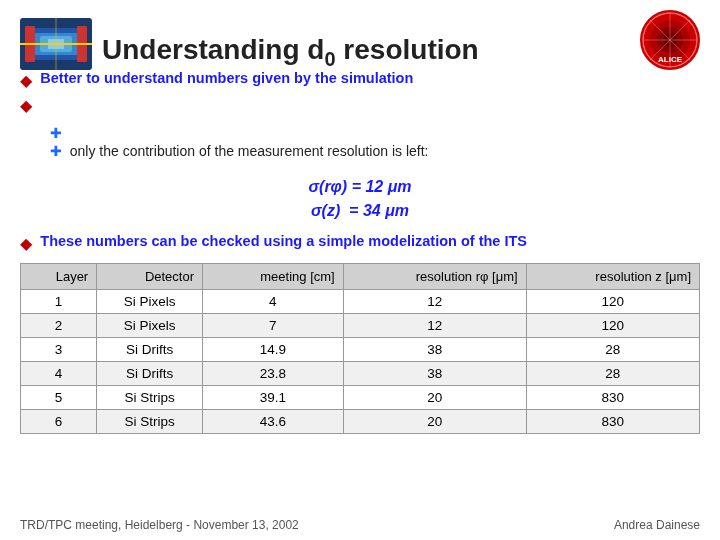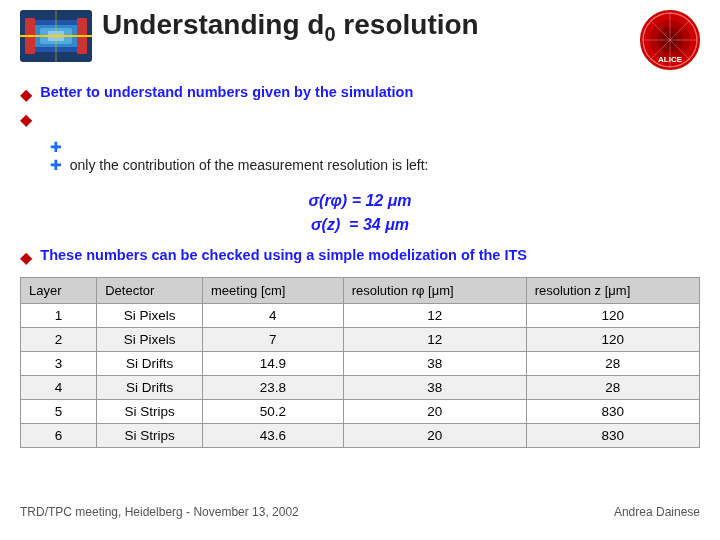--- a/index.html
+++ b/index.html
@@ -16,22 +16,21 @@
     .page {
       width: 720px;
       height: 540px;
       padding: 10px 20px 10px 20px;
       position: relative;
     }
 
     
     .header {
       display: flex;
-      align-items: flex-start;
-      margin-bottom: 14px;
+      align-items: flex-end;
     }
 
     .header-logo-left {
       width: 72px;
       height: 52px;
       margin-right: 10px;
       flex-shrink: 0;
     }
 
     .header-title {
@@ -118,21 +117,21 @@
     .data-table {
       width: 100%;
       border-collapse: collapse;
       font-size: 13.5px;
     }
 
     .data-table th {
       background: #d0d0d0;
       border: 1px solid #999;
       padding: 5px 8px;
-      text-align: left;
+      text-align: right;
       font-weight: normal;
       font-size: 13px;
     }
 
     .data-table td {
       border: 1px solid #999;
       padding: 4px 8px;
       text-align: center;
     }
 
@@ -140,21 +139,21 @@
       background: #ffffff;
     }
 
     .data-table tr:nth-child(even) td {
       background: #f0f0f0;
     }
 
     
     .footer {
       position: absolute;
-      bottom: 21px;
+      bottom: 8px;
       left: 20px;
       right: 20px;
       display: flex;
       justify-content: space-between;
       font-size: 12px;
       color: #555;
     }
 
     
     .alice-logo {
@@ -289,21 +288,21 @@
         <tr>
           <td>4</td>
           <td>Si Drifts</td>
           <td>23.8</td>
           <td>38</td>
           <td>28</td>
         </tr>
         <tr>
           <td>5</td>
           <td>Si Strips</td>
-          <td>50.2</td>
+          <td>39.1</td>
           <td>20</td>
           <td>830</td>
         </tr>
         <tr>
           <td>6</td>
           <td>Si Strips</td>
           <td>43.6</td>
           <td>20</td>
           <td>830</td>
         </tr>

